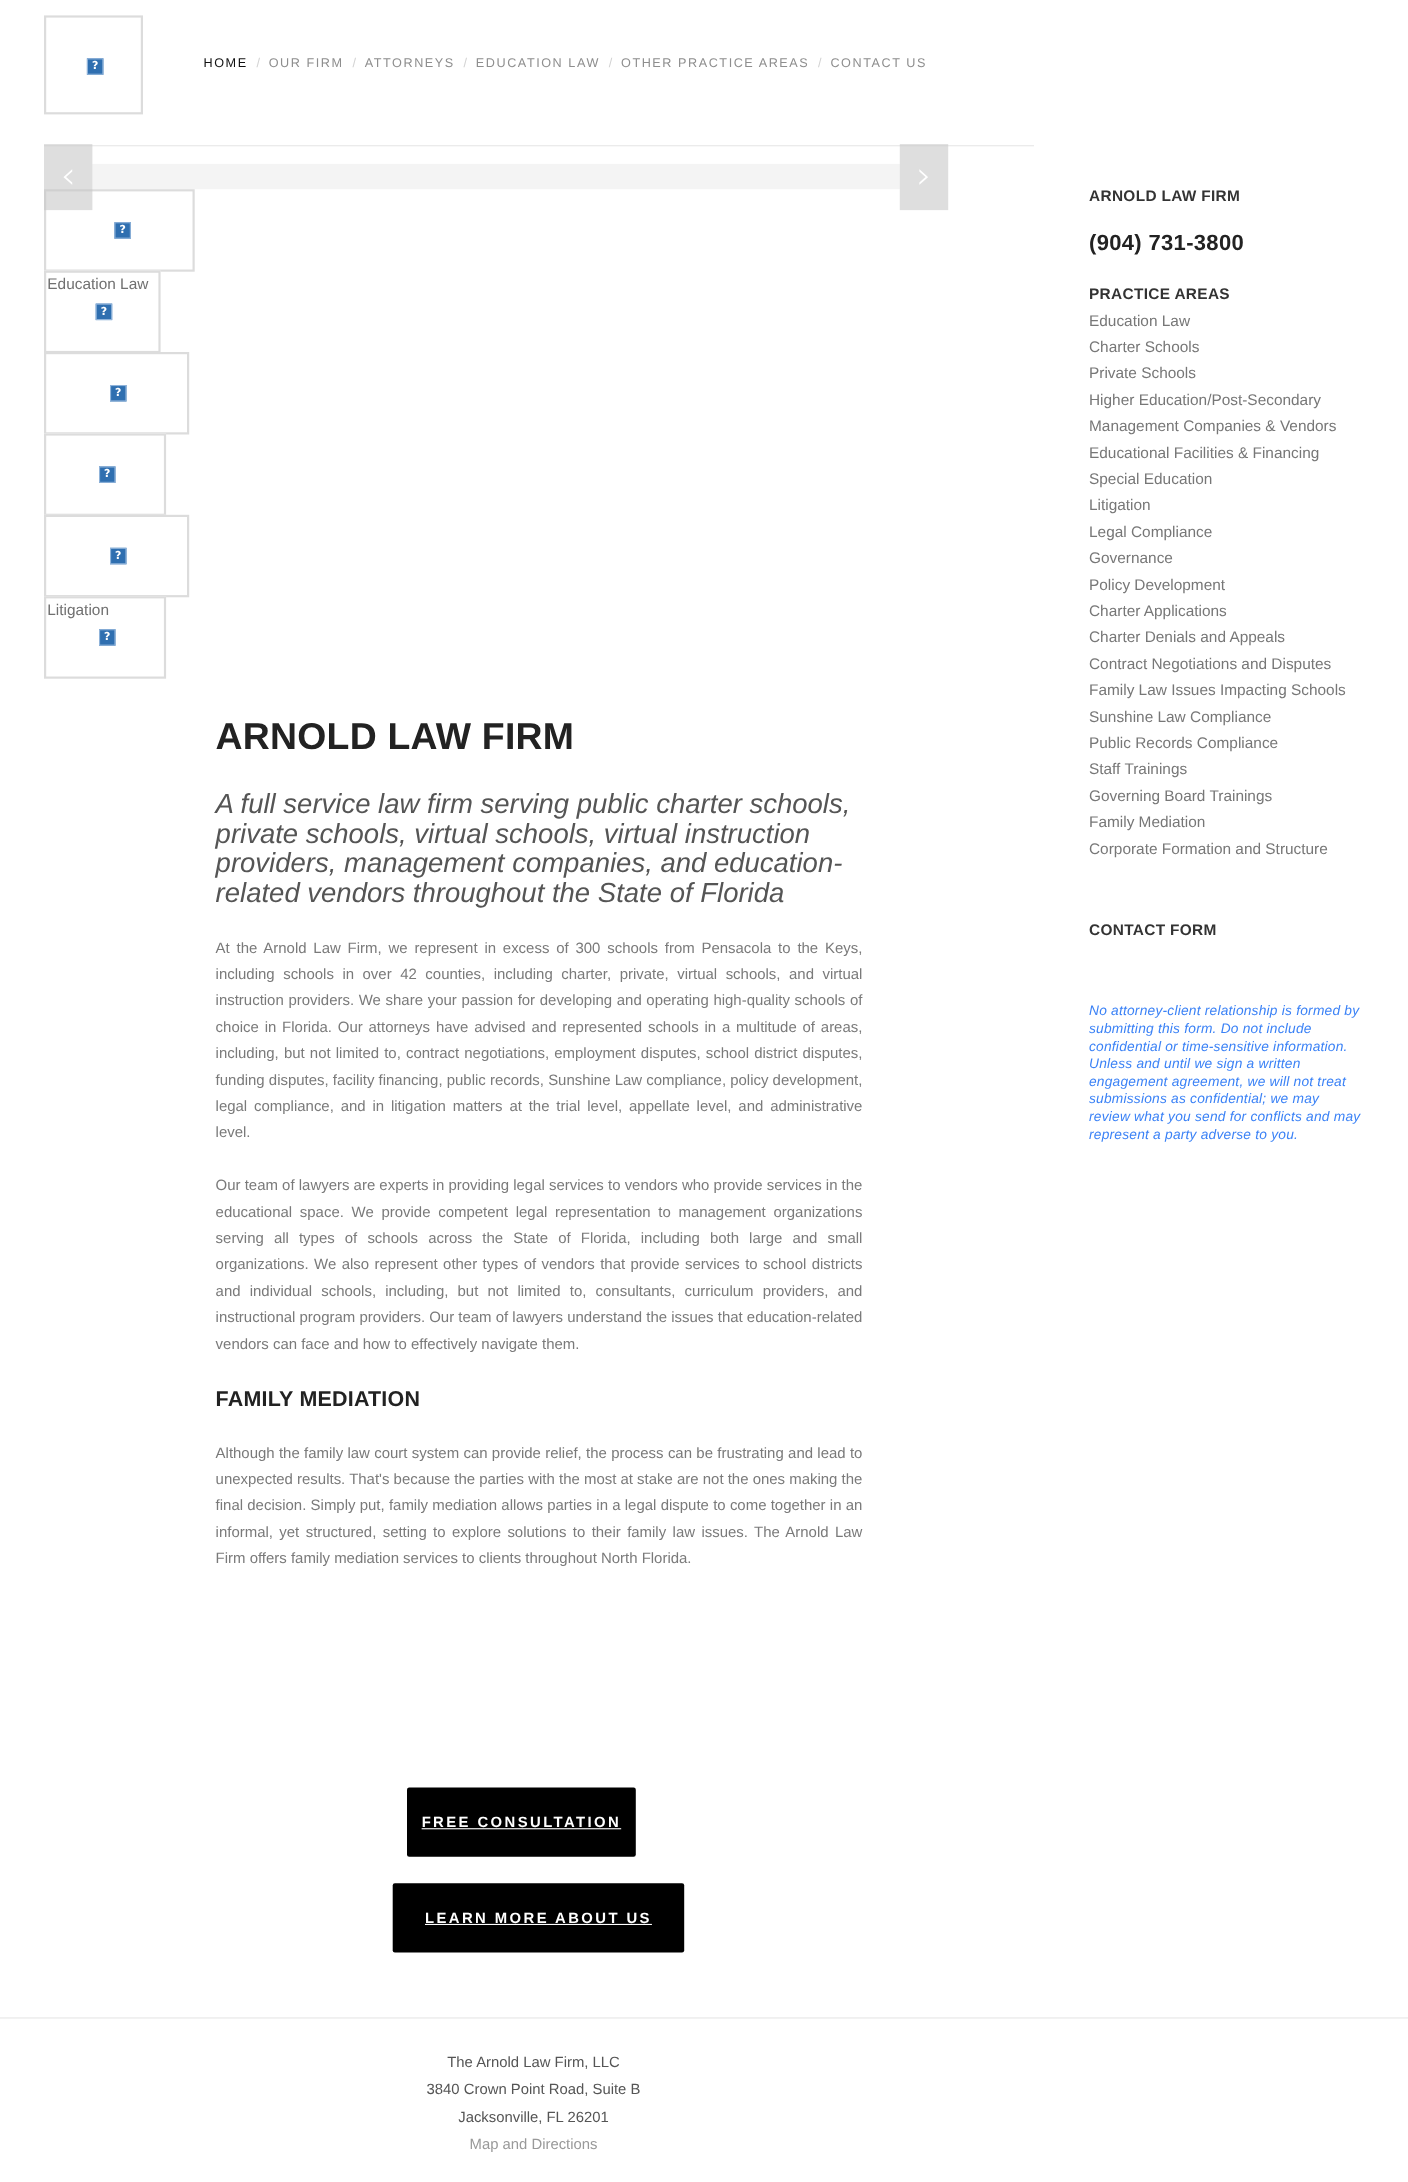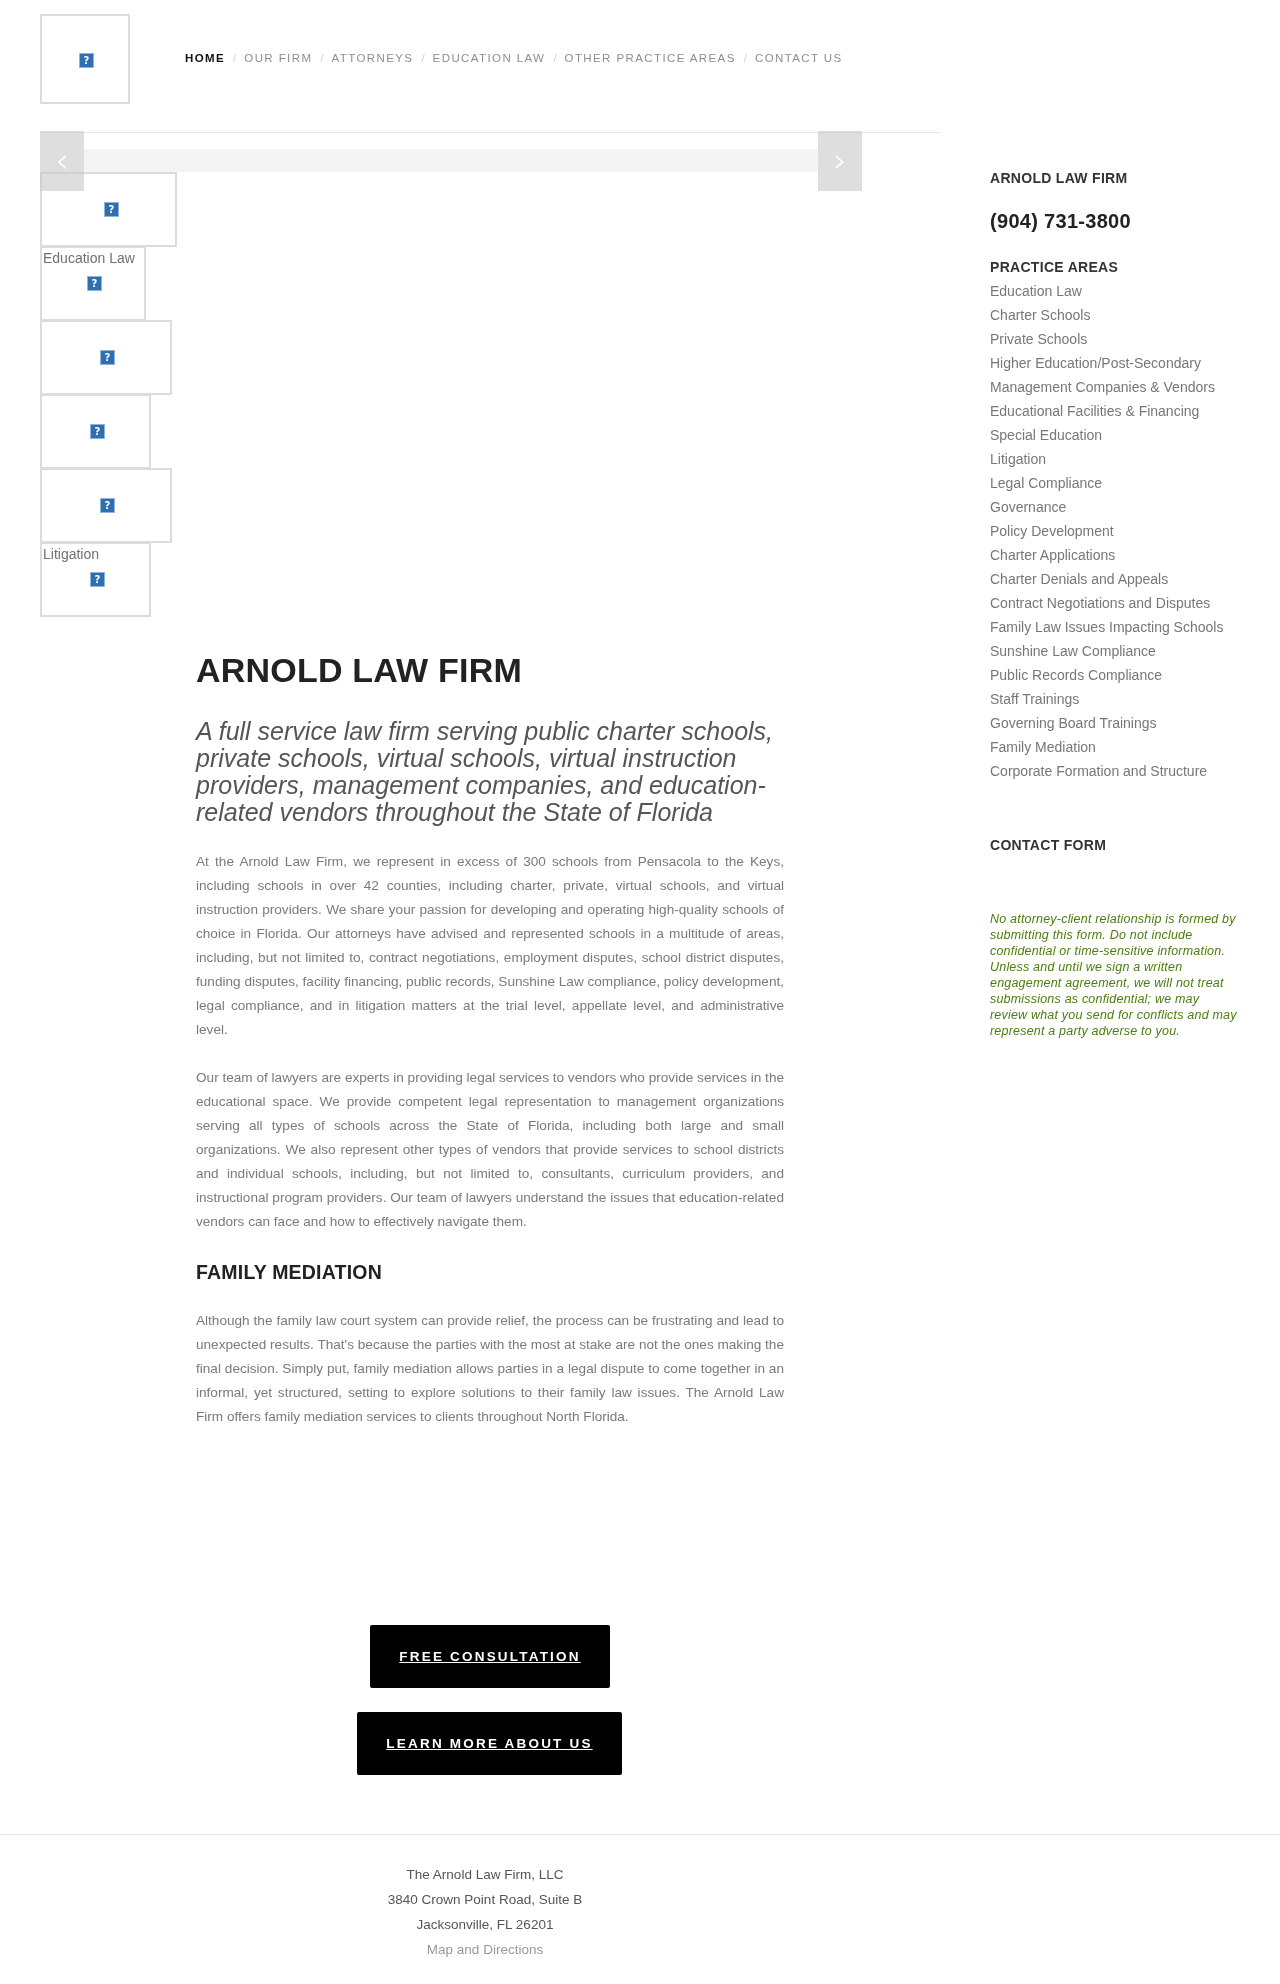--- a/index.html
+++ b/index.html
@@ -18,21 +18,21 @@
     position: absolute; left: 1px; top: 2px; font-size: 14px; color: #707070;
     white-space: nowrap; background: #fff;
   }
 
   
   #logo { left: 40px; top: 14px; width: 90px; height: 90px; }
   #logo .q { left: 37px; top: 37px; }
   .nav { position: absolute; left: 185px; top: 52px; display: flex; align-items: center;
          font-size: 11.5px; letter-spacing: 1.4px; white-space: nowrap; }
   .nav a { color: #8e8e8e; text-decoration: none; }
-  .nav a.active { color: #111; font-weight: bold; }
+  .nav a.active { color: #111; }
   .nav .sep { color: #d2d2d2; margin: 0 8px; letter-spacing: 0; }
 
   
   .slider-line { position: absolute; left: 40px; top: 132px; width: 900px; height: 1px; background: #e6e6e6; }
   .slider-band { position: absolute; left: 84px; top: 149px; width: 734px; height: 23px; background: #f4f4f4; }
   .arrow { position: absolute; top: 131px; width: 44px; height: 60px; background: rgba(200,200,200,0.6);
            color: #fff; font-size: 34px; text-align: center; line-height: 58px;
            font-family: "DejaVu Sans", sans-serif; font-weight: 200; }
   #arrow-prev { left: 40px; }
   #arrow-next { left: 818px; }
@@ -46,34 +46,34 @@
   #h-charter { margin-top: 28px; }
   #p-charter { margin-top: 24px; }
   #h-mgmt { margin-top: 26px; }
   #p-mgmt { margin-top: 24px; }
   #h-family { margin-top: 26px; }
   #p-family { margin-top: 24px; }
 
   .btn { position: absolute; background: #000; color: #fff; border-radius: 2px;
          font-size: 13.5px; font-weight: bold; letter-spacing: 2.2px; text-align: center;
          line-height: 63px; height: 63px; white-space: nowrap; }
-  #btn-consult { left: 370px; top: 1625px; width: 240px; }
+  #btn-consult { left: 370px; top: 1625px; width: 208px; }
   #btn-learn { left: 357px; top: 1712px; width: 265px; }
 
   
   .sidebar { position: absolute; left: 990px; top: 170px; width: 260px; }
   .sidebar h3 { font-size: 14px; font-weight: bold; color: #333; letter-spacing: 0.3px; }
   .sidebar .desc { margin-top: 4px; font-size: 14px; font-style: italic; color: #777; line-height: 26px; }
   .sidebar .phone { margin-top: 24px; font-size: 20px; font-weight: bold; color: #222; letter-spacing: 0.3px; }
   .sidebar #pa-head { margin-top: 26px; }
   .sidebar ul { list-style: none; margin-top: 4px; }
   .sidebar ul li { font-size: 14px; line-height: 24px; color: #777; }
   .sidebar ul li a { color: #777; text-decoration: none; }
   .sidebar #cf-head { margin-top: 54px; }
-  .sidebar .disclaimer { margin-top: 58px; font-size: 12.5px; font-style: italic; color: #4d7c0f;
+  .sidebar .disclaimer { margin-top: 58px; font-size: 12.5px; font-style: italic; color: #3b82f6;
                          line-height: 16px; letter-spacing: 0.2px; width: 250px; }
 
   
   .footer-line { position: absolute; left: 0; top: 1834px; width: 1280px; height: 1px; background: #e6e6e6; }
   .footer { position: absolute; left: 285px; top: 1862px; width: 400px; text-align: center; }
   .footer div { font-size: 13.5px; line-height: 25px; color: #555; }
   .footer a { font-size: 13.5px; line-height: 25px; color: #999; text-decoration: none; }
 </style>
 </head>
 <body>

